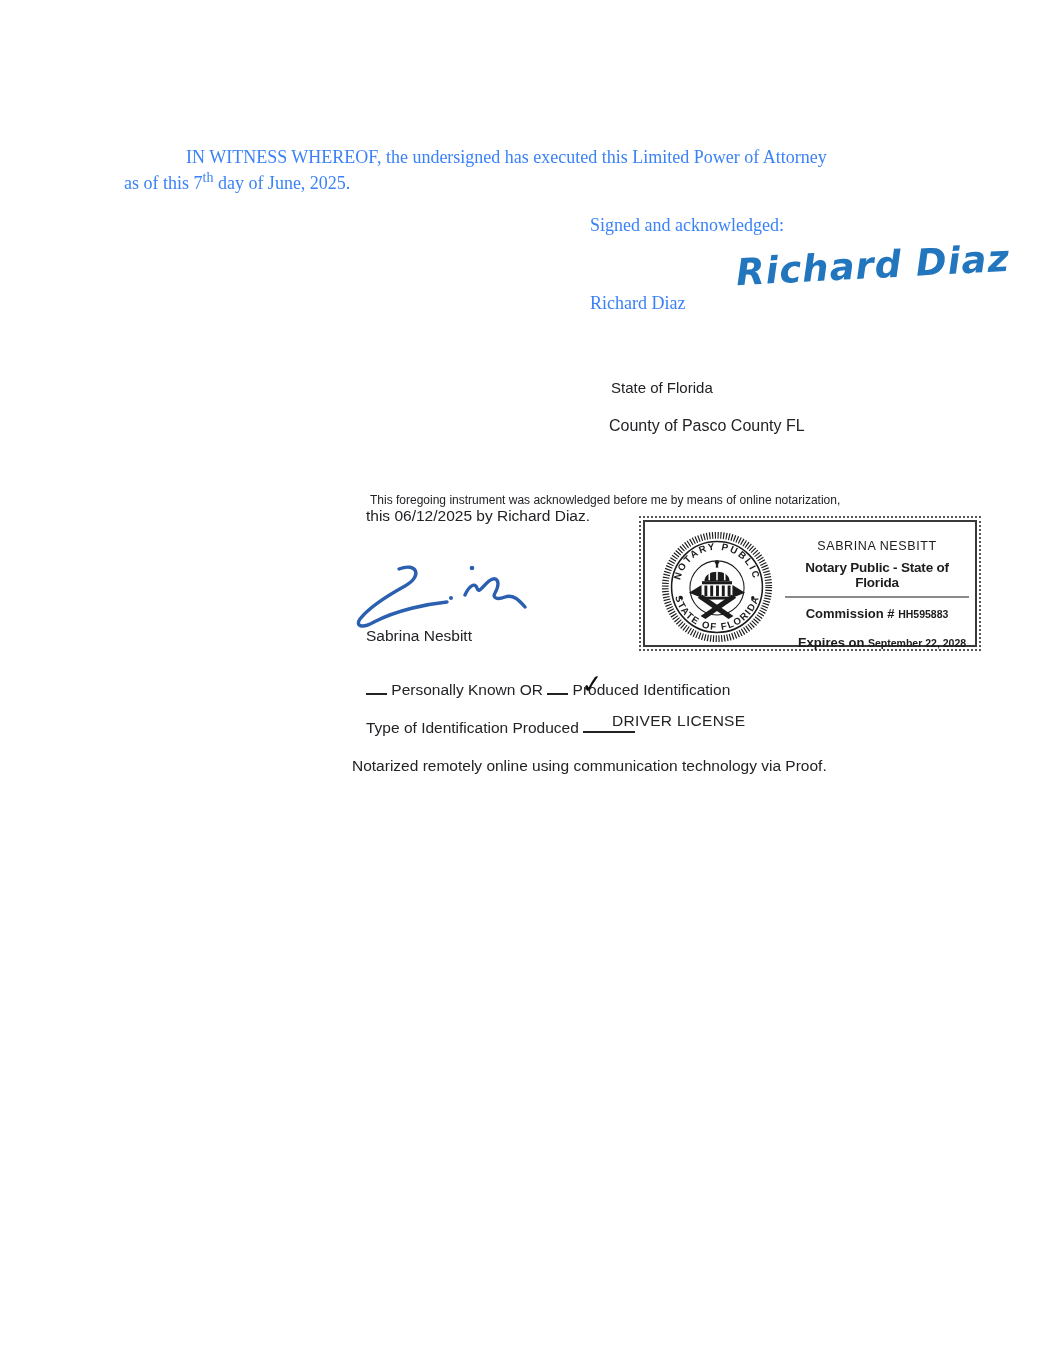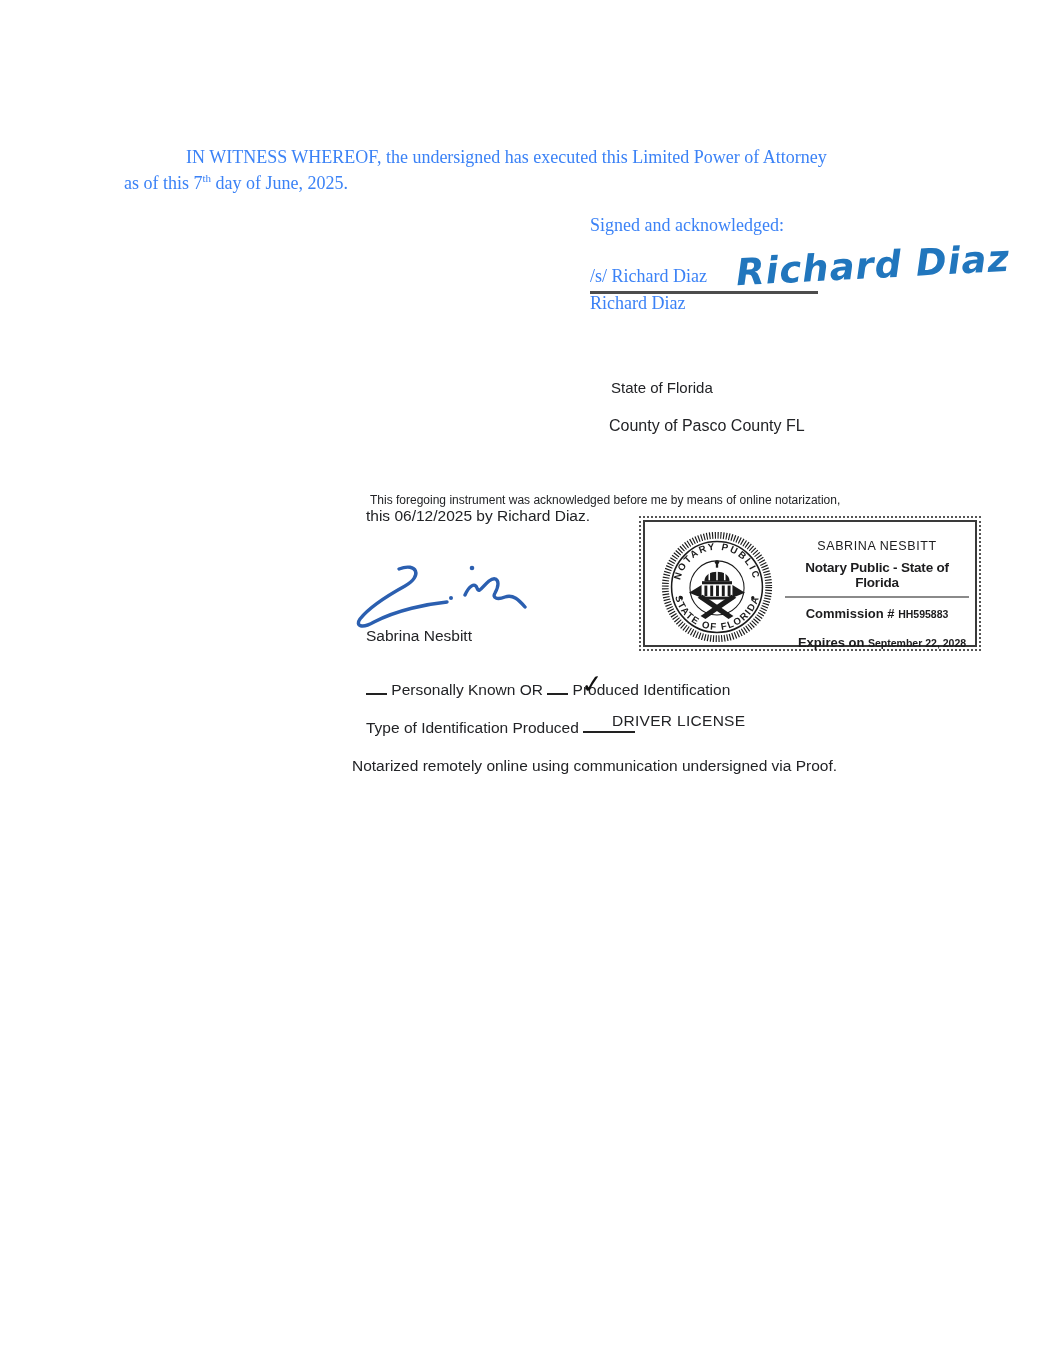--- a/index.html
+++ b/index.html
@@ -14,21 +14,21 @@
     color: #1e1e20;
   }
   .serif { font-family: "Liberation Serif", serif; color: #3b82f6; }
   .sans  { font-family: "Liberation Sans", sans-serif; color: #222326; }
 
   .abs { position: absolute; }
 
   
   .witness { left: 124px; top: 126px; width: 818px; font-size: 18px; line-height: 26px; }
   .witness .l1 { display: block; padding-left: 62px; }
-  .witness sup { font-size: 11px; vertical-align: super; line-height: 0; }
+  .witness sup { font-size: 14px; vertical-align: super; line-height: 0; }
 
   
   .signed-heading { left: 590px; top: 215px; font-size: 18px; }
   .sig-row {
     left: 590px; top: 266px; width: 228px;
     font-size: 18px; padding-bottom: 4px;
     border-bottom: 3px solid #4d4d4d;
   }
   .sig-script {
     left: 736px; top: 244px;
@@ -98,23 +98,20 @@
 <body>
 
 <div class="page">
 
   <p class="abs serif witness">
     <span class="l1">IN WITNESS WHEREOF, the undersigned has executed this Limited Power of Attorney</span><span>as of this 7</span><sup>th</sup><span> day of June, 2025.</span>
   </p>
 
   <div class="abs serif signed-heading">Signed and acknowledged:</div>
 
-  <div class="abs serif sig-row">
-    <span>/s/ Richard Diaz</span>
-  </div>
 
   <div class="abs sig-script">Richard Diaz</div>
 
   <div class="abs serif printed-name">Richard Diaz</div>
 
   <div class="abs sans state-line">State of Florida</div>
   <div class="abs sans county-line">County of Pasco County FL</div>
 
   <div class="abs sans ack-1">This foregoing instrument was acknowledged before me by means of online notarization,</div>
   <div class="abs sans ack-2">this 06/12/2025 by Richard Diaz.</div>
@@ -196,15 +193,15 @@
     <span>Produced Identification</span>
   </div>
   <div class="abs checkmark">✓</div>
 
   <div class="abs sans type-line">
     <span>Type of Identification Produced</span>
     <span class="blank blank-md"></span>
   </div>
   <div class="abs sans type-value">DRIVER LICENSE</div>
 
-  <div class="abs sans remote-line">Notarized remotely online using communication undersigned via Proof.</div>
+  <div class="abs sans remote-line">Notarized remotely online using communication technology via Proof.</div>
 
 </div>
 
 </body></html>

